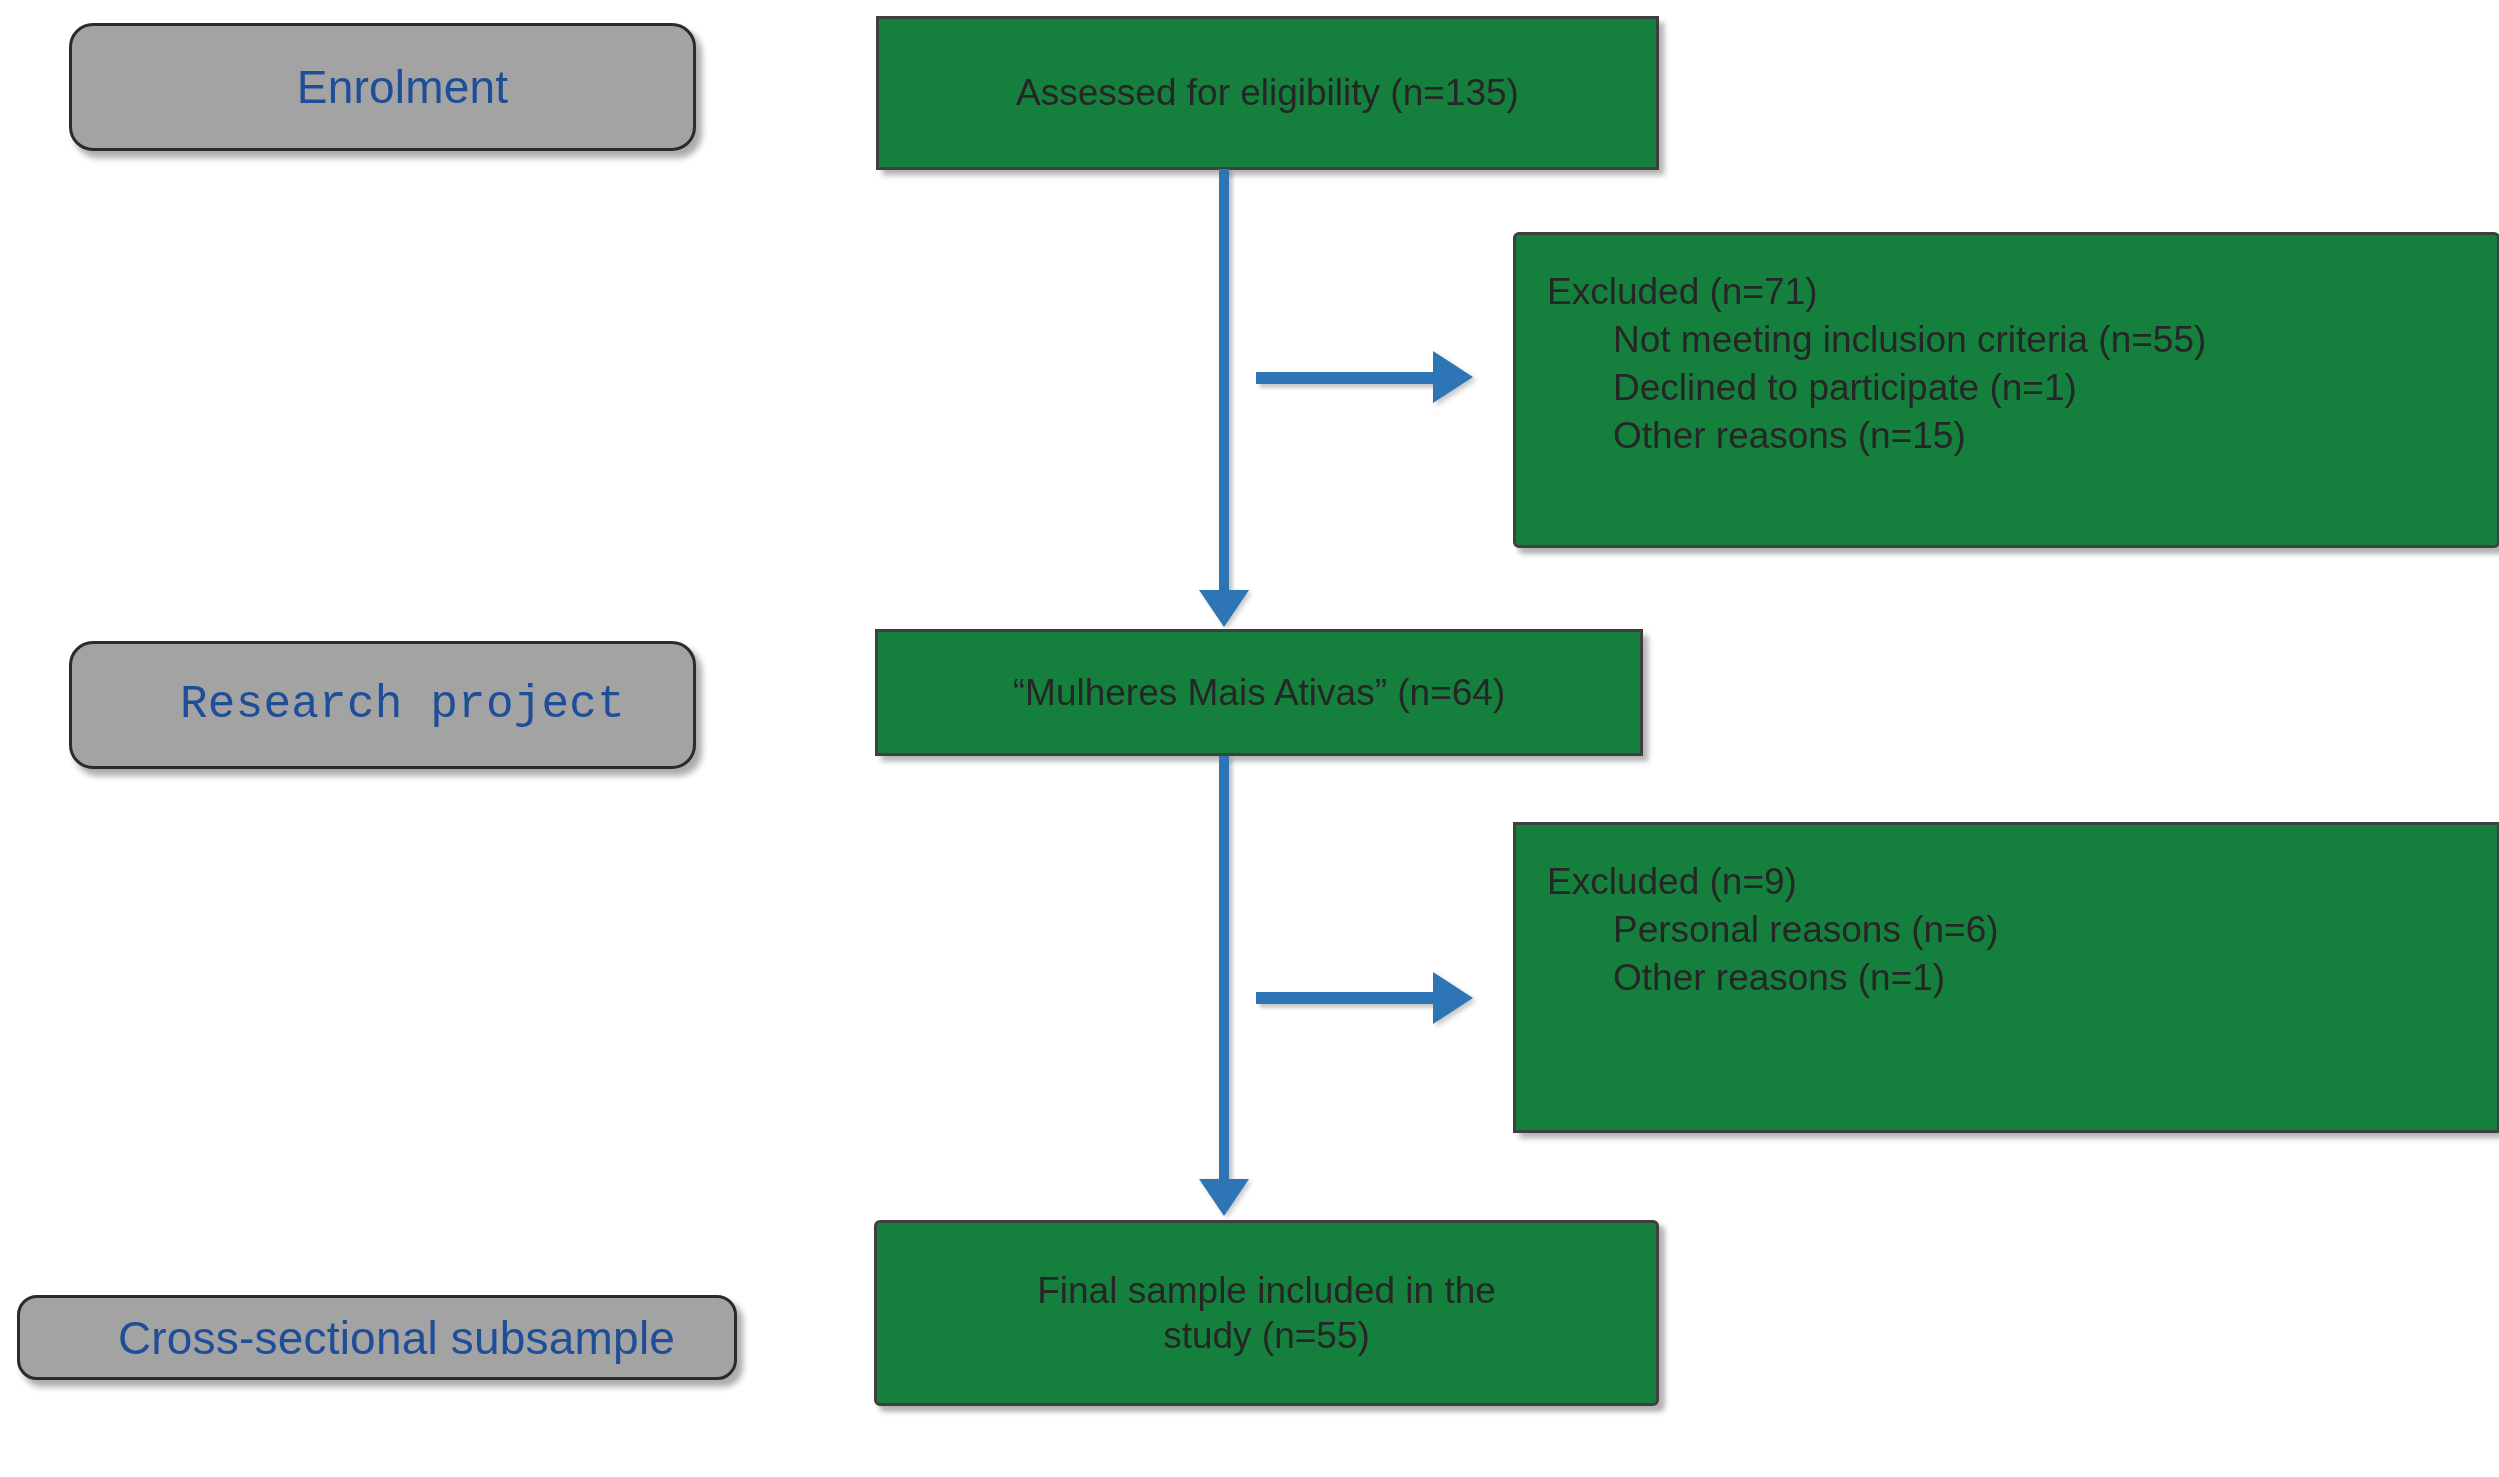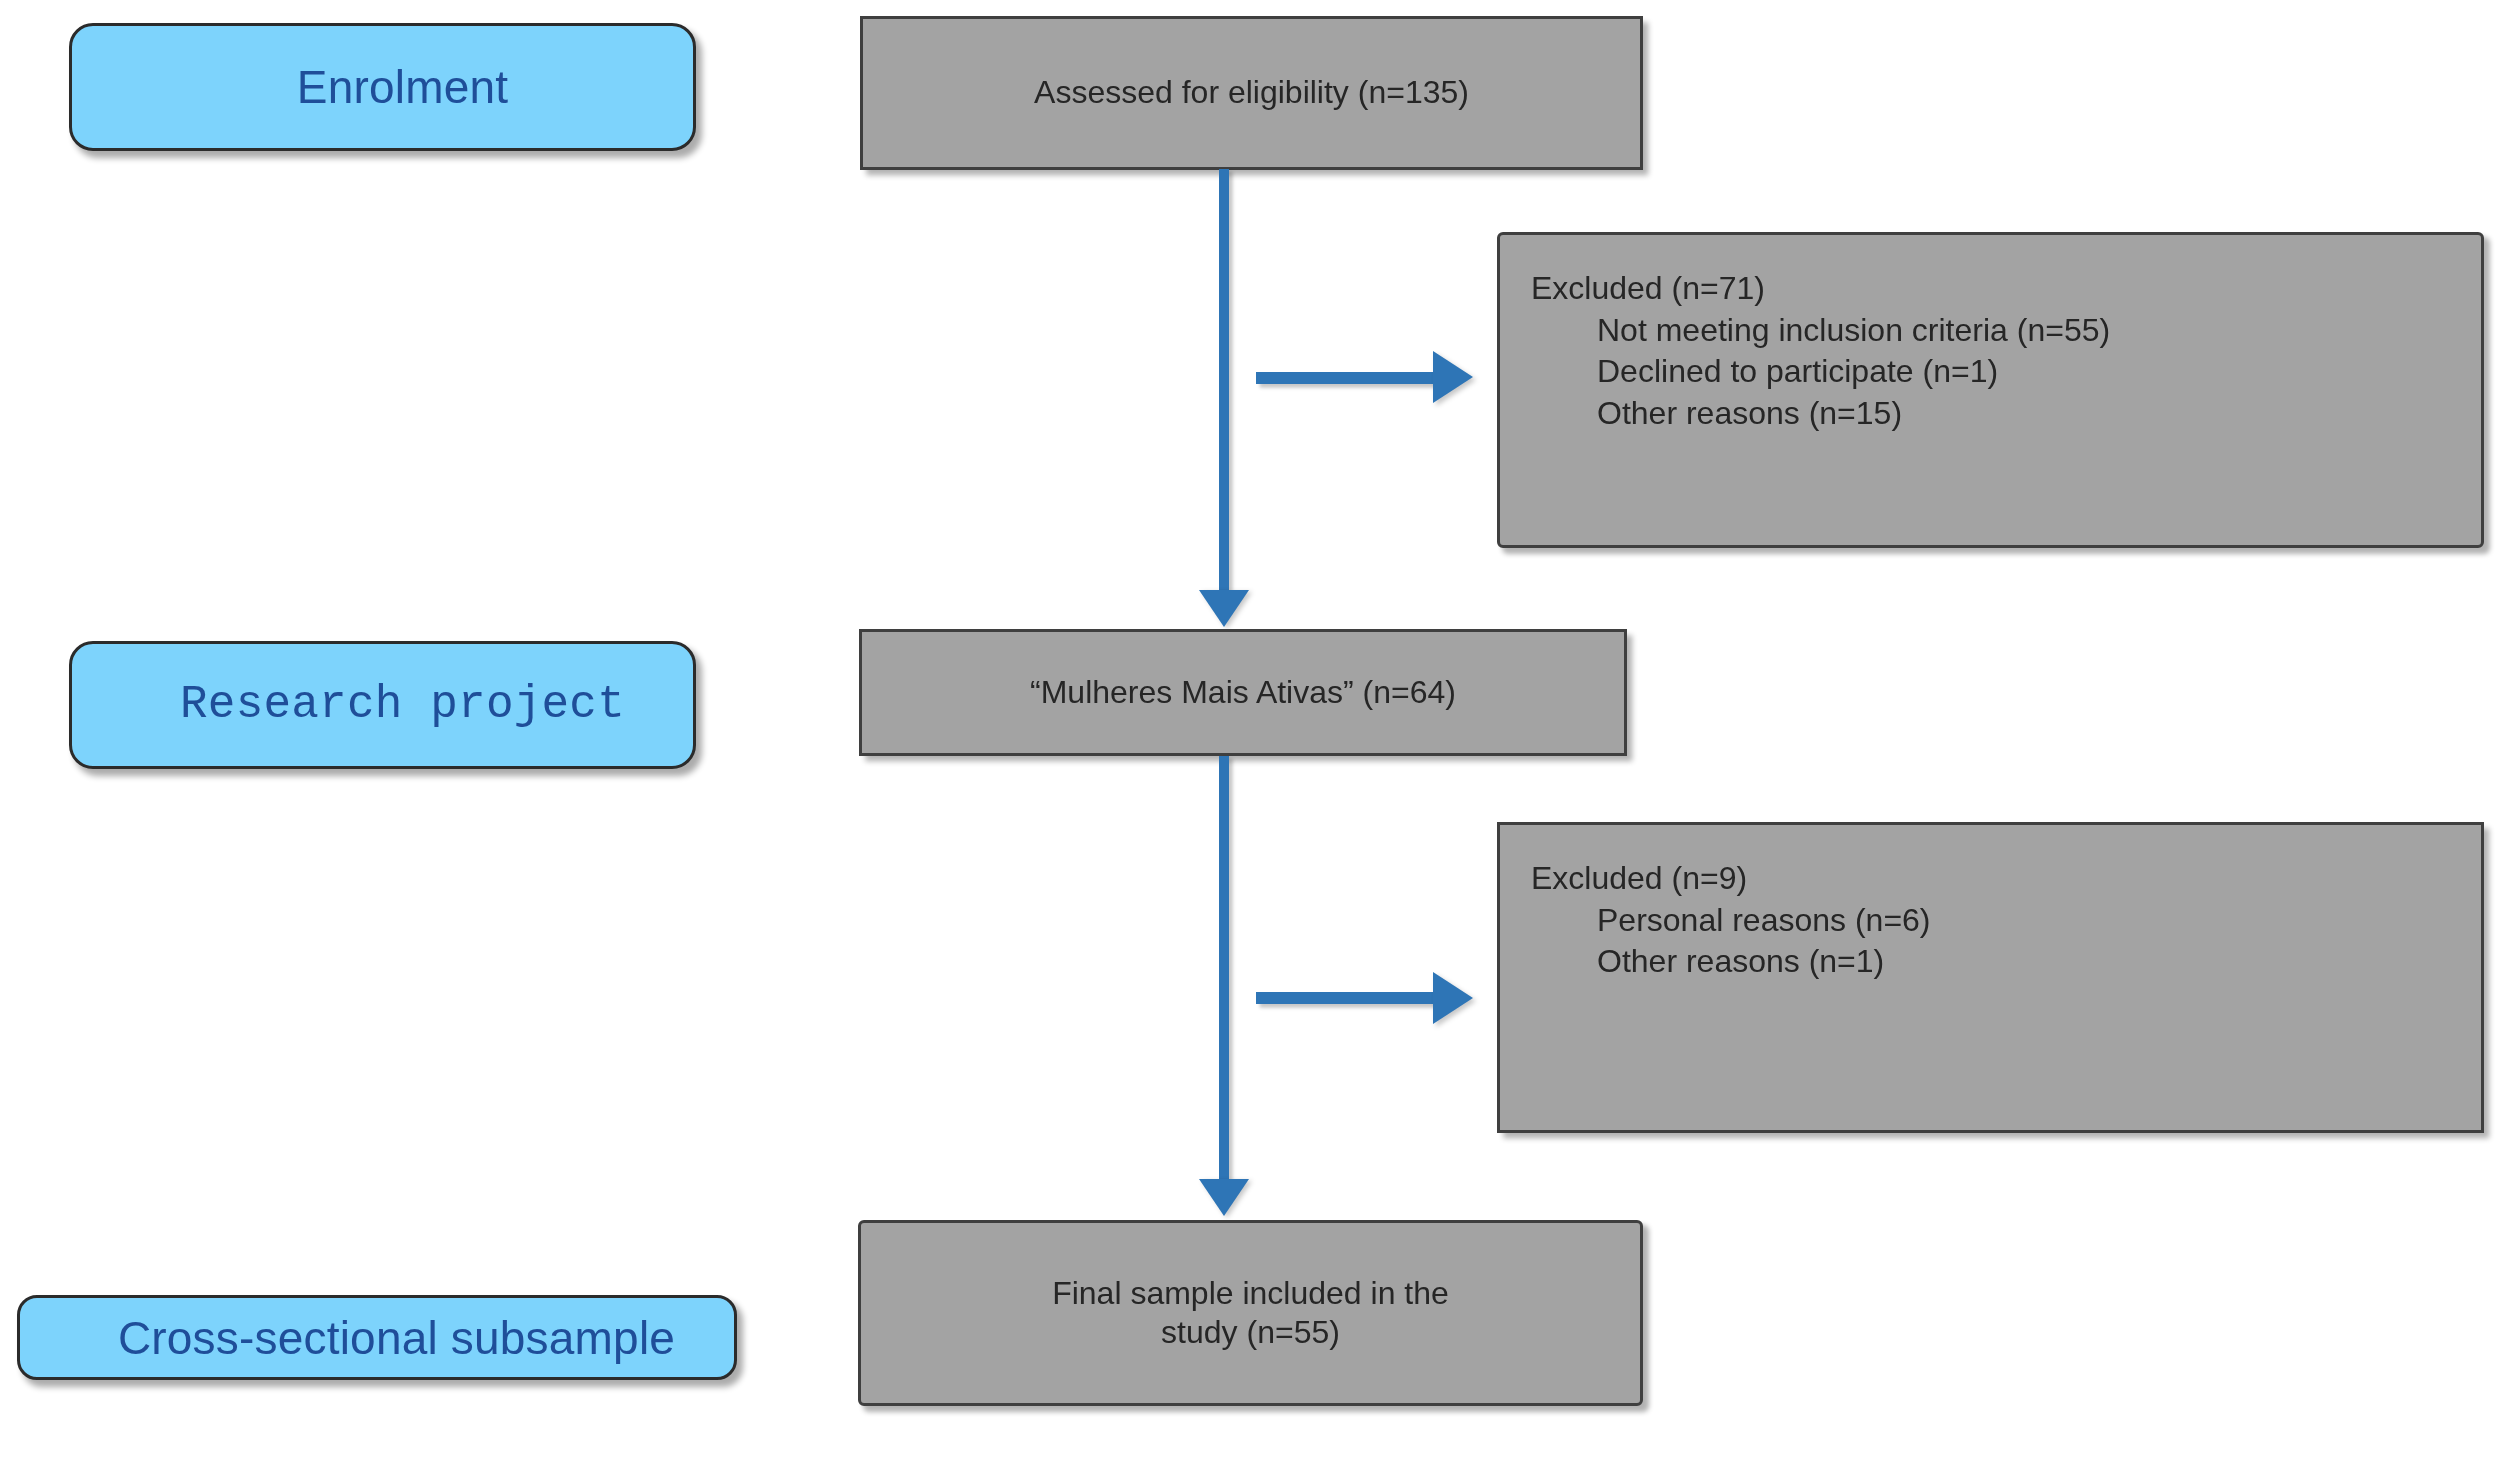--- a/index.html
+++ b/index.html
@@ -6,40 +6,41 @@
   body{font-family:"Liberation Sans", sans-serif;}
   #canvas{
     position:relative;
     width:2500px;height:1477px;
     background:#ffffff;
     overflow:hidden;
   }
   
   .stage-label{
     position:absolute;
-    background:#7dd3fc;
+    background:#a3a3a3;
     border:3.7px solid #2b2b2b;
     border-radius:24px;
     box-shadow:5.5px 6.4px 6.4px rgba(0,0,0,0.33);
     display:flex;align-items:center;justify-content:center;
     color:#1F4E99;
     font-size:46px;
     letter-spacing:0.2px;
     box-sizing:border-box;
     padding-left:40px;
   }
   
   .box{
     position:absolute;
-    background:#a3a3a3;
+    background:#15803d;
     border:3.7px solid #3f3f3f;
     box-shadow:5.5px 5.5px 5.5px rgba(0,0,0,0.30);
     box-sizing:border-box;
     color:#262626;
-    font-size:32px;
+    font-size:37px;
+    margin-left:16px;
   }
   .box.center{
     display:flex;align-items:center;justify-content:center;
     text-align:center;
     line-height:1.22;
   }
   .box.list{
     padding:33px 0 0 31px;
     line-height:1.30;
   }

